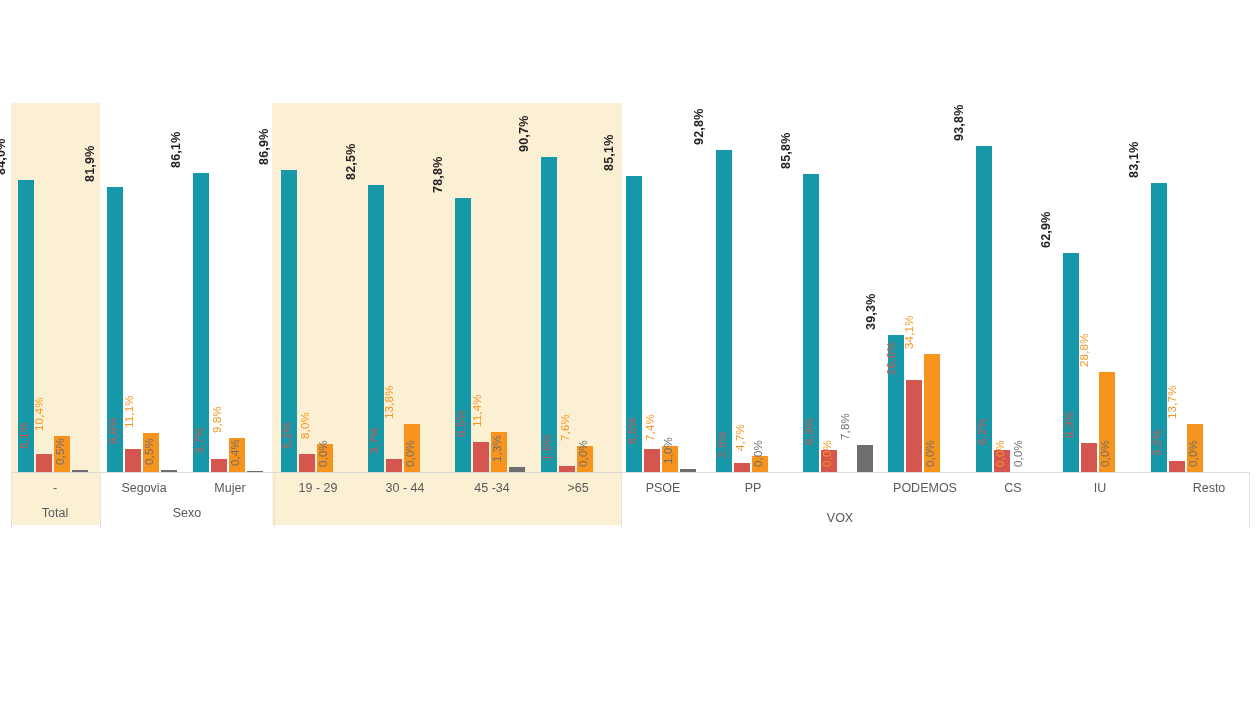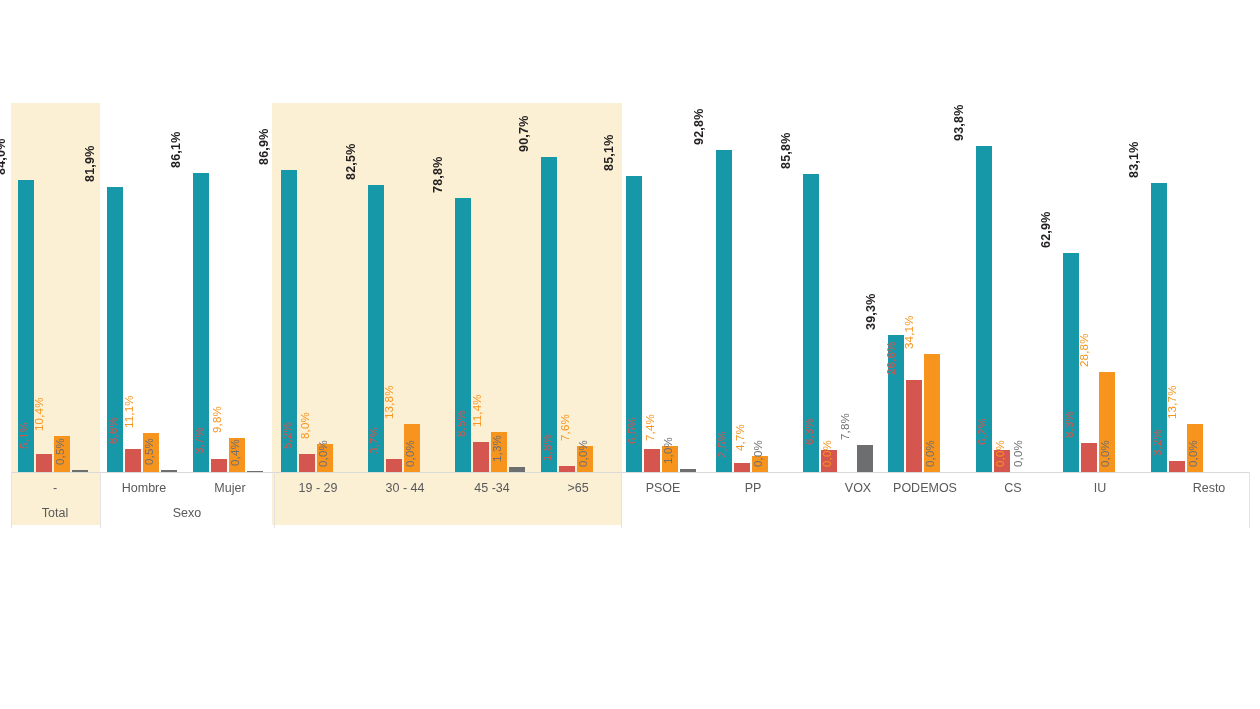--- a/index.html
+++ b/index.html
@@ -372,29 +372,29 @@
             <div class="dlabel l3" style="bottom: 5px;">0,0%</div>
           </div>
         </div>
       </div>
     </div>
 
   <div id="baseline"></div>
 
 
 <div class="catlabel" style="left: 5px; width: 100px;">-</div>
-    <div class="catlabel" style="left: 94px; width: 100px;">Hombre</div>
+    <div class="catlabel" style="left: 94px; width: 100px;">Segovia</div>
     <div class="catlabel" style="left: 180px; width: 100px;">Mujer</div>
     <div class="catlabel" style="left: 268px; width: 100px;">19 - 29</div>
     <div class="catlabel" style="left: 355px; width: 100px;">30 - 44</div>
     <div class="catlabel" style="left: 442px; width: 100px;">45 -34</div>
     <div class="catlabel" style="left: 528px; width: 100px;">&gt;65</div>
     <div class="catlabel" style="left: 613px; width: 100px;">PSOE</div>
     <div class="catlabel" style="left: 703px; width: 100px;">PP</div>
-    <div class="catlabel" style="left: 808px; width: 100px;">VOX</div>
+    <div class="catlabel" style="left: 790px; width: 100px; margin-top: 30px;">VOX</div>
     <div class="catlabel" style="left: 875px; width: 100px;">PODEMOS</div>
     <div class="catlabel" style="left: 963px; width: 100px;">CS</div>
     <div class="catlabel" style="left: 1050px; width: 100px;">IU</div>
     <div class="catlabel" style="left: 1159px; width: 100px;">Resto</div>
     <div class="grouplabel" style="left: -245px; width: 600px;">Total</div>
     <div class="grouplabel" style="left: -113px; width: 600px;">Sexo</div>
     <div class="catline" style="left: 99.5px;"></div>
     <div class="catline" style="left: 274px;"></div>
     <div class="catline" style="left: 620.5px;"></div>
     <div class="catline" style="left: 11px;"></div>

